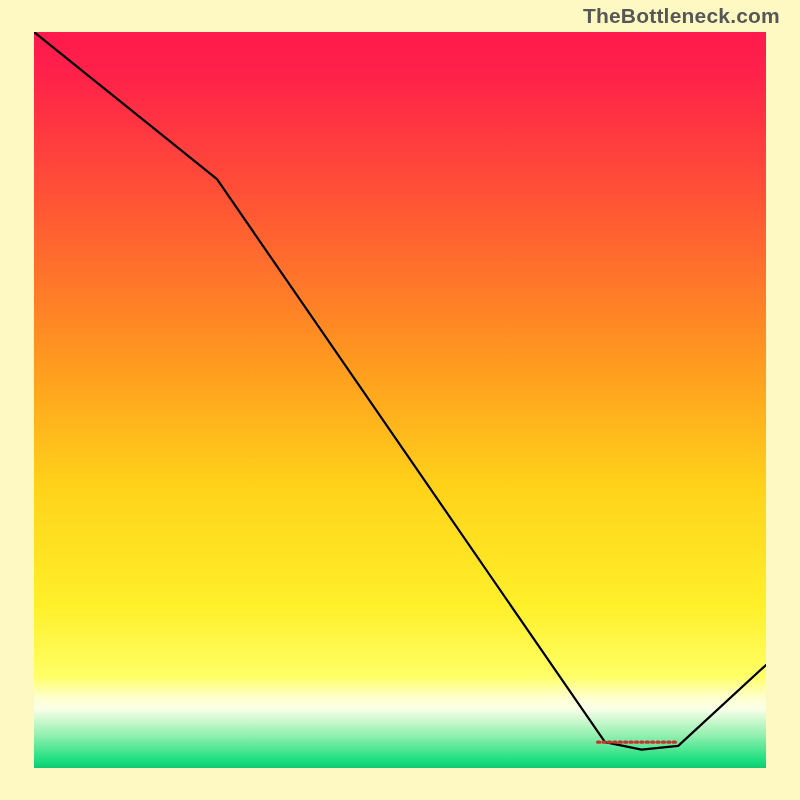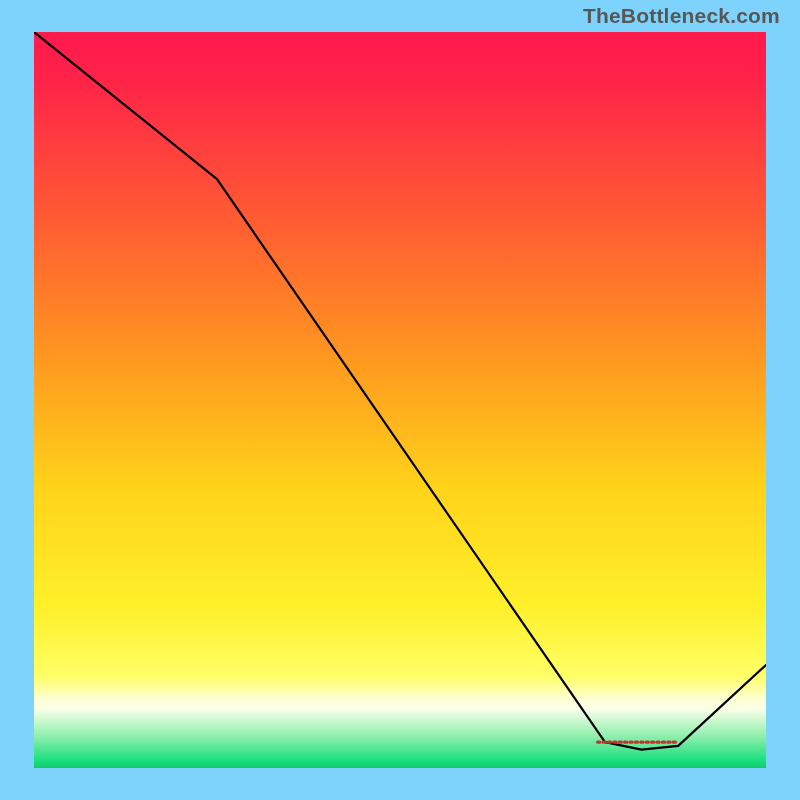--- a/index.html
+++ b/index.html
@@ -8,21 +8,21 @@
     width: 800px;
     height: 800px;
     background: #000;
     overflow: hidden;
     font-family: Arial, Helvetica, sans-serif;
   }
   .frame {
     position: relative;
     width: 800px;
     height: 800px;
-    background: #7dd3fc;
+    background: #fef9c3;
   }
   .watermark {
     position: absolute;
     top: 4px;
     right: 20px;
     color: #575757;
     font-size: 21px;
     font-weight: 600;
     letter-spacing: 0.2px;
     z-index: 20;

